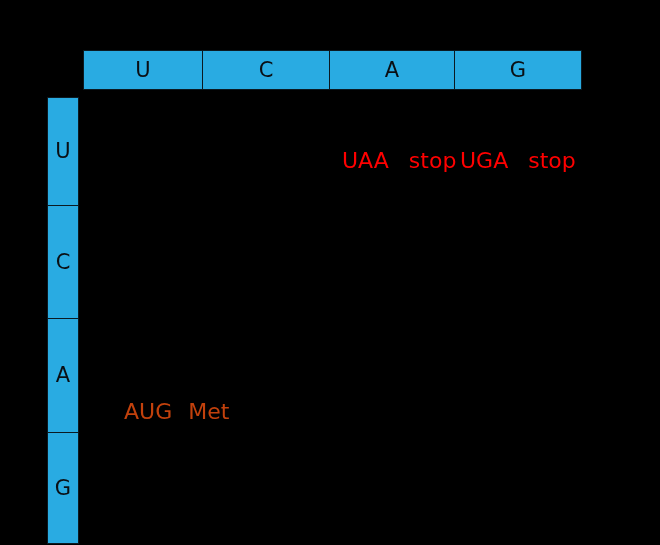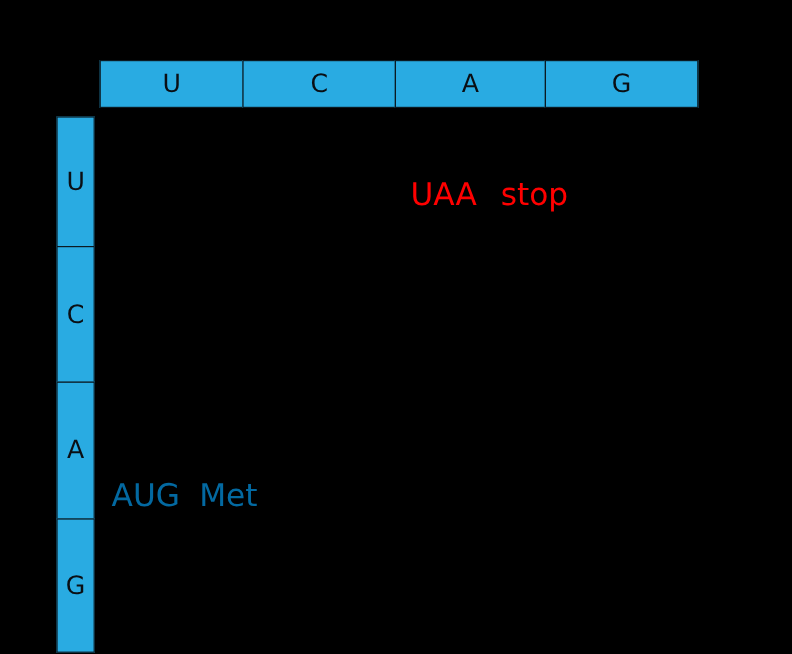--- a/index.html
+++ b/index.html
@@ -73,32 +73,32 @@
   }
   .sc-0 { height: 109px; }
   .sc-1 { height: 114px; margin-top: -1px; }
   .sc-2 { height: 115px; margin-top: -1px; }
   .sc-3 { height: 112px; margin-top: -1px; }
 
   
   .codon-entry {
     position: absolute;
     white-space: nowrap;
-    font-size: 26px;
+    font-size: 22px;
     font-weight: 400;
     line-height: 1;
   }
   .codon-entry .codon {
     display: inline-block;
   }
   .codon-entry .aa {
     display: inline-block;
   }
   .is-stop { color: #FF0000; }
-  .is-start { color: #0369a1; }
+  .is-start { color: #c2410c; margin-left: 31px; }
 
   
   .e-uaa  { left: 342px; top: 150px; }
   .e-uga  { left: 460px; top: 150px; }
   .e-uag  { left: 342px; top: 177px; }
   .e-aug  { left: 93px;  top: 401px; }
 
   .gap-wide { display: inline-block; width: 20px; }
   .gap-med  { display: inline-block; width: 16px; }
   .gap-sm   { display: inline-block; width: 13px; }
@@ -135,19 +135,22 @@
     </div>
     <div class="side-cell sc-3">
       <span>G</span>
     </div>
   </div>
 
   <div class="codon-entry is-stop e-uaa">
     <span class="codon">UAA</span><span class="gap-wide"></span><span class="aa">stop</span>
   </div>
 
+  <div class="codon-entry is-stop e-uga">
+    <span class="codon">UGA</span><span class="gap-wide"></span><span class="aa">stop</span>
+  </div>
 
 
   <div class="codon-entry is-start e-aug">
     <span class="codon">AUG</span><span class="gap-med"></span><span class="aa">Met</span>
   </div>
 
 </div>
 
 </body></html>

